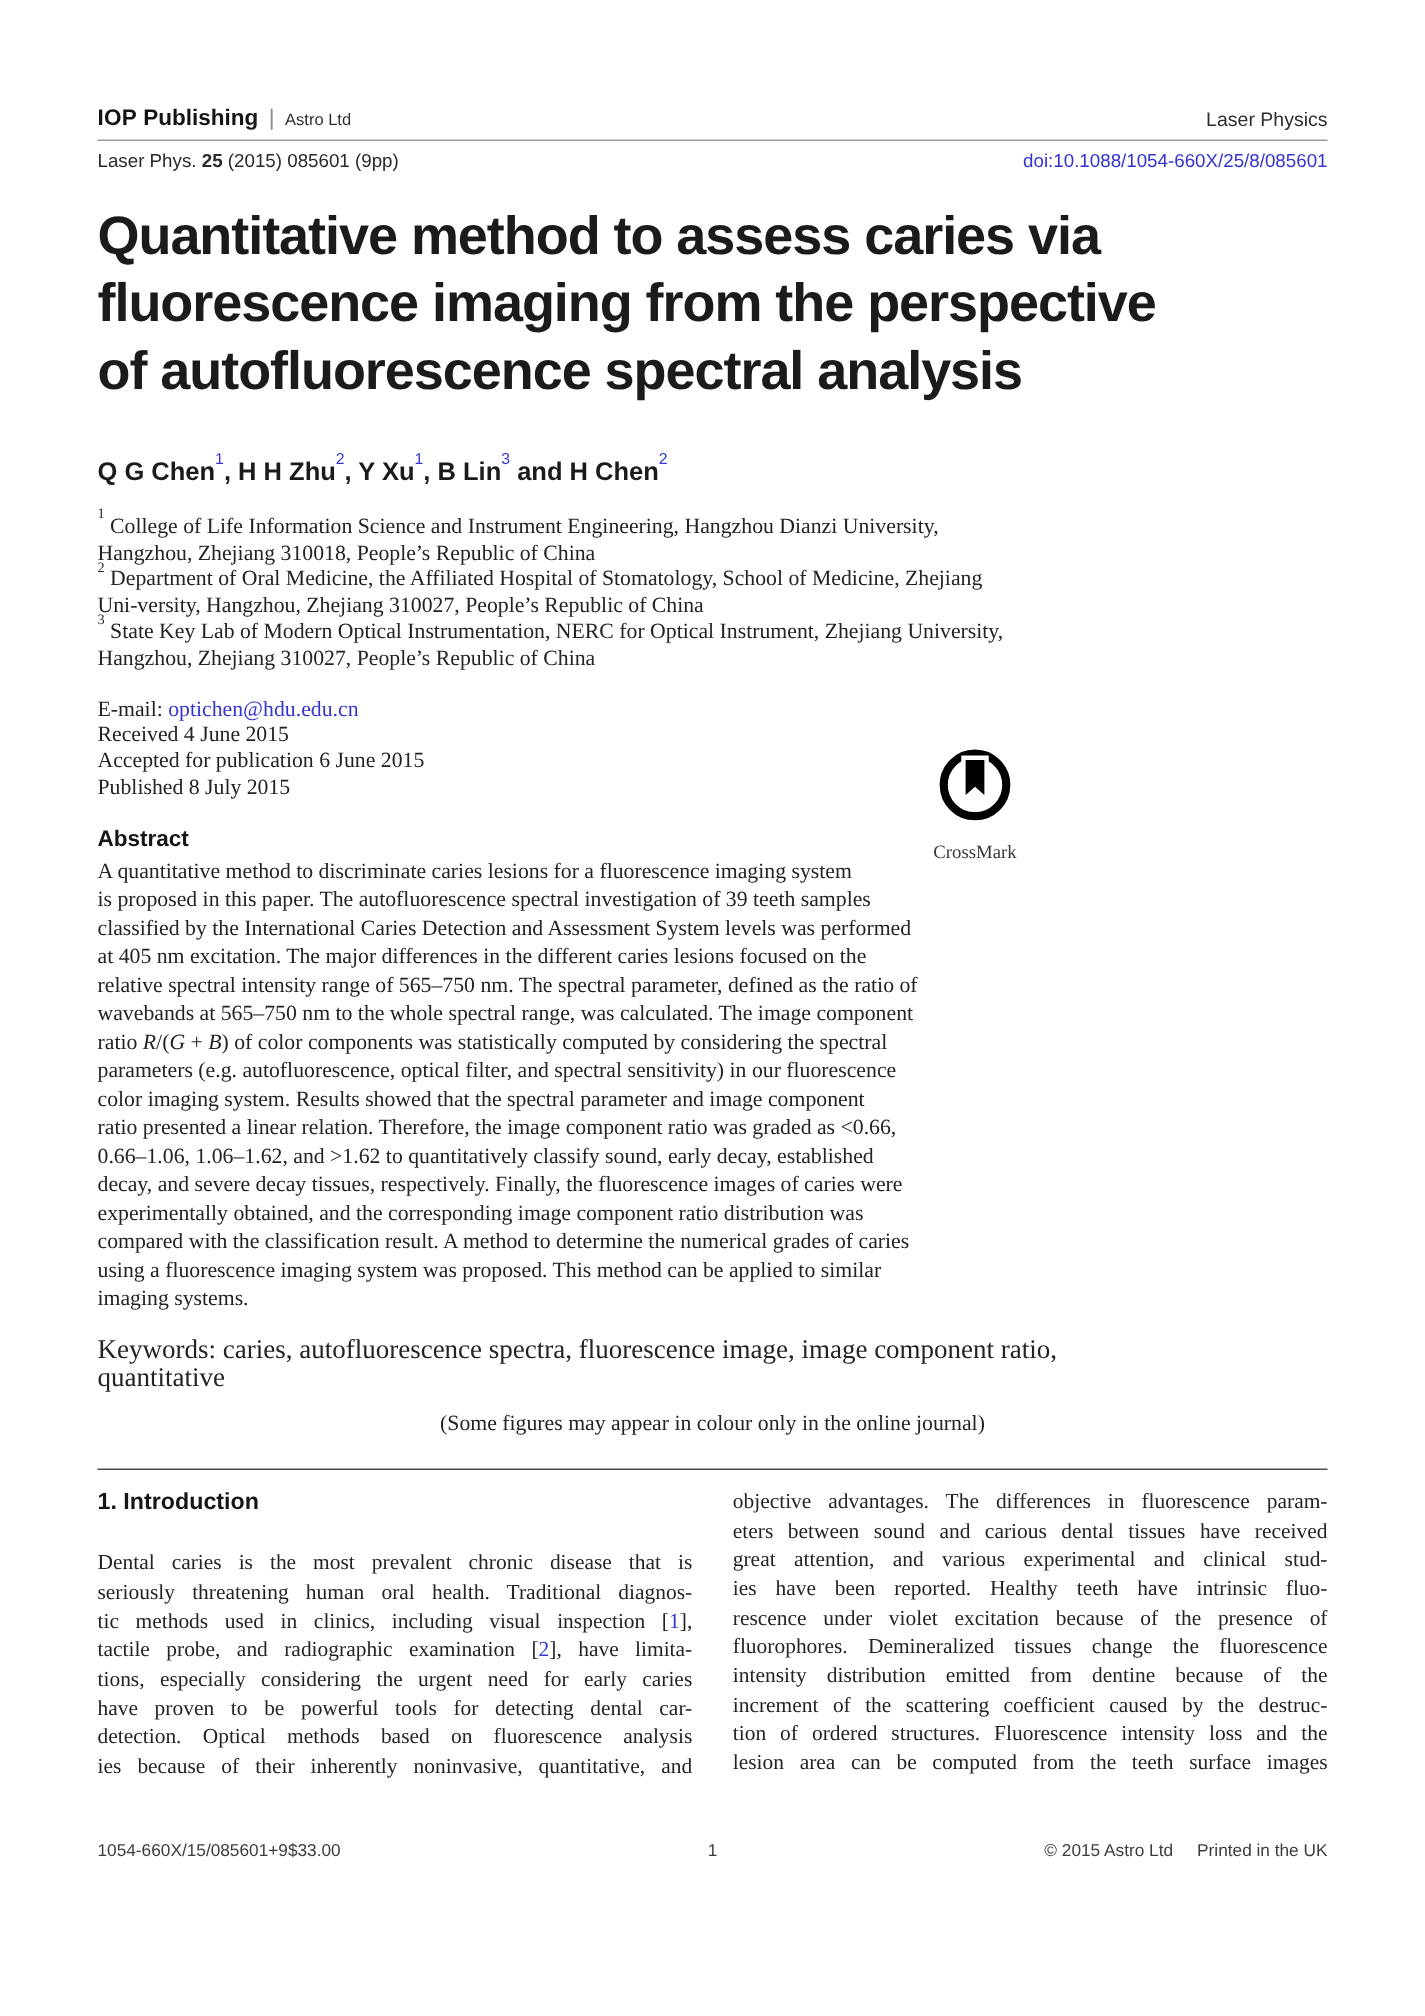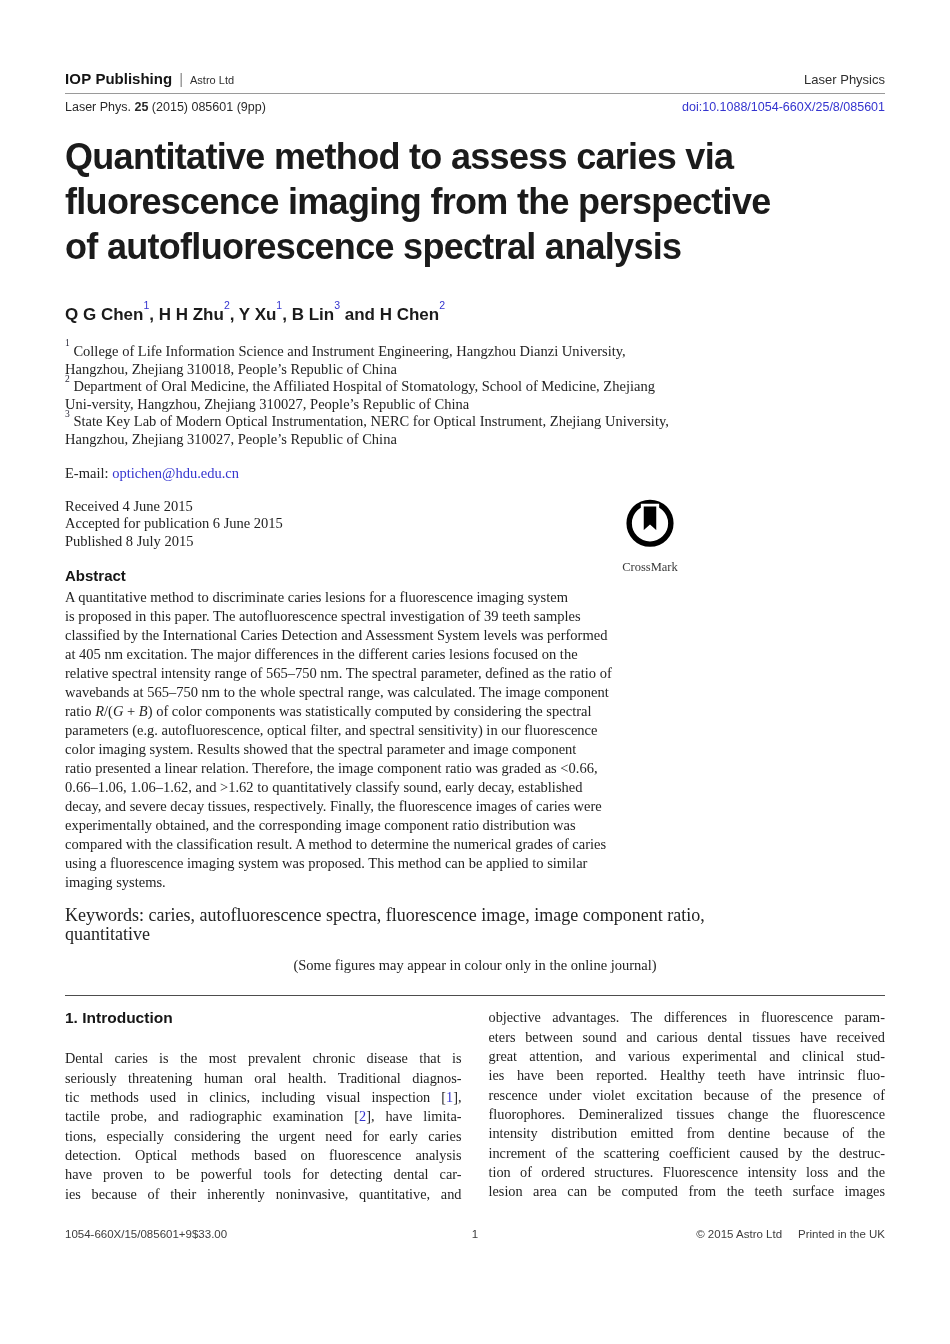--- a/index.html
+++ b/index.html
@@ -28,21 +28,21 @@
   
   .title{margin-top:20px;font-family:"Liberation Sans",sans-serif;font-weight:700;
          font-size:36px;line-height:45px;letter-spacing:-0.7px;color:#1b1b1b;}
   .authors{margin-top:36px;font-family:"Liberation Sans",sans-serif;font-weight:700;
            font-size:17px;color:#1b1b1b;}
   .authsup{font-size:62%;font-weight:400;color:var(--link);position:relative;top:-0.45em;line-height:0;}
   .affils{margin-top:18px;font-size:14.5px;line-height:17.6px;}
   .affsup{font-size:66%;color:#2a2a3a;position:relative;top:-0.4em;line-height:0;}
   .email{margin-top:16px;font-size:14.5px;}
   .link{color:var(--link);cursor:pointer;text-decoration:none;}
-  .dates{margin-top:16px;font-size:14.5px;line-height:17.6px;}
+  .dates{font-size:14.5px;line-height:17.6px;}
 
   
   .crossmark{position:absolute;left:618px;top:497px;width:64px;text-align:center;cursor:pointer;}
   .crossmark-label{font-size:12.5px;color:#3a3a3a;margin-top:1px;font-family:"Liberation Serif",serif;}
 
   
   .abs-head{margin-top:16px;font-family:"Liberation Sans",sans-serif;font-weight:700;
             font-size:15px;color:#161616;line-height:19px;}
   .abs-lines{margin-top:3px;font-size:14.5px;line-height:19px;width:645px;}
   .abs-lines>div{white-space:nowrap;}
@@ -149,22 +149,22 @@
 
     <div class="cols">
       <div class="col">
         <h2 class="sec-head">1. Introduction</h2>
         <div class="body-lines" id="col-left-lines">
             <div class="jline">Dental caries is the most prevalent chronic disease that is</div>
             <div class="jline">seriously threatening human oral health. Traditional diagnos-</div>
             <div class="jline"><span>tic methods used in clinics, including visual inspection [</span><span class="link">1</span><span>],</span></div>
             <div class="jline"><span>tactile probe, and radiographic examination [</span><span class="link">2</span><span>], have limita-</span></div>
             <div class="jline">tions, especially considering the urgent need for early caries</div>
+            <div class="jline">have proven to be powerful tools for detecting dental car-</div>
             <div class="jline">detection. Optical methods based on fluorescence analysis</div>
-            <div class="jline">have proven to be powerful tools for detecting dental car-</div>
             <div class="jline">ies because of their inherently noninvasive, quantitative, and</div>
           </div>
       </div>
       <div class="col">
         <div class="body-lines" id="col-right-lines">
             <div class="jline">objective advantages. The differences in fluorescence param-</div>
             <div class="jline">eters between sound and carious dental tissues have received</div>
             <div class="jline">great attention, and various experimental and clinical stud-</div>
             <div class="jline">ies have been reported. Healthy teeth have intrinsic fluo-</div>
             <div class="jline">rescence under violet excitation because of the presence of</div>

